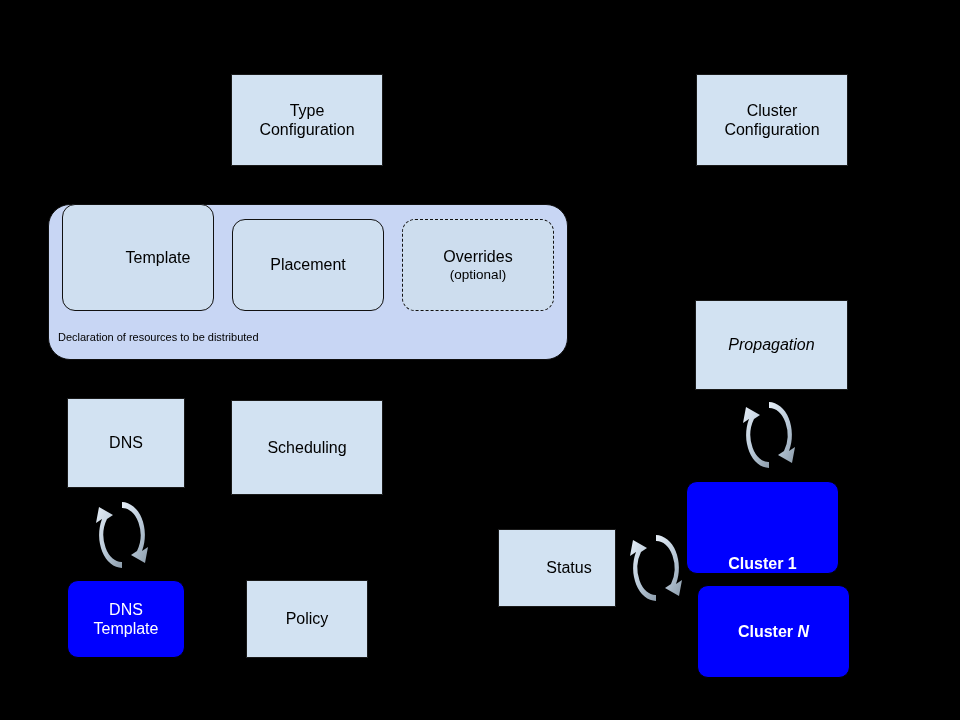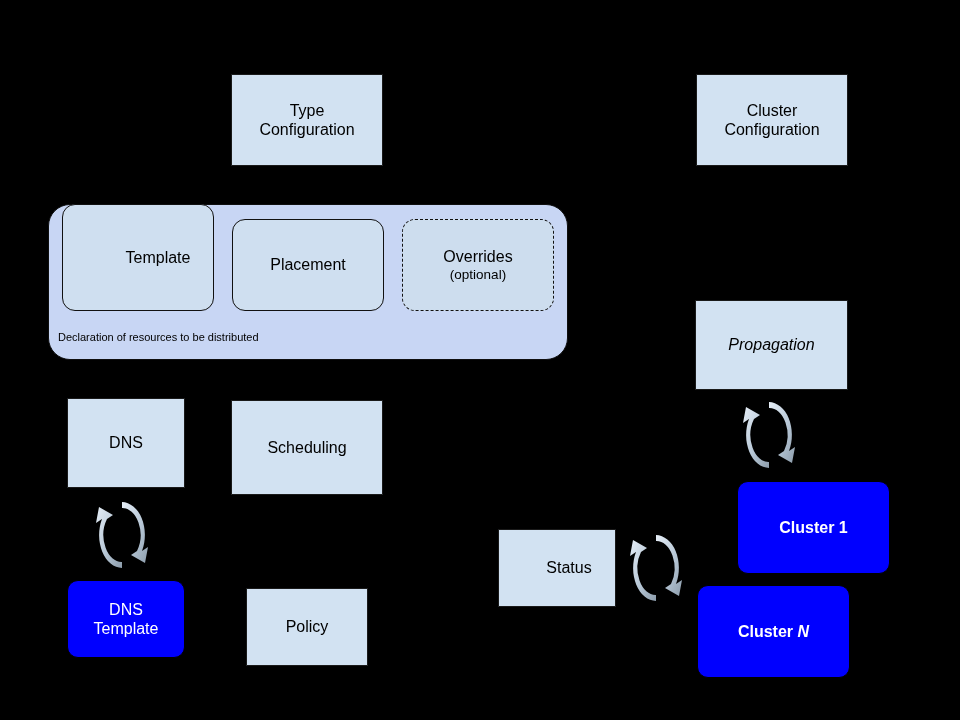--- a/index.html
+++ b/index.html
@@ -166,33 +166,33 @@
     <div>
       <span>DNS</span>
       <span>Template</span>
     </div>
   </div>
 
   <div class="node lightbox" style="left:231px; top:400px; width:152px; height:95px;">
     <span>Scheduling</span>
   </div>
 
-  <div class="node lightbox" style="left:246px; top:580px; width:122px; height:78px;margin-top:8px;">
+  <div class="node lightbox" style="left:246px; top:580px; width:122px; height:78px;">
     <span>Policy</span>
   </div>
 
   <div class="node lightbox" style="left:695px; top:300px; width:153px; height:90px;font-style:italic;">
     <span>Propagation</span>
   </div>
 
   <div class="node lightbox" style="left:498px; top:529px; width:118px; height:78px;padding-left:24px;">
     <span>Status</span>
   </div>
 
-  <div class="node bluebox bold" style="left:737px; top:481px; width:153px; height:93px;">
+  <div class="node bluebox bold" style="left:686px; top:481px; width:153px; height:93px;align-items:flex-end;">
     <span><span>Cluster </span><span>1</span></span>
   </div>
 
   <div class="node bluebox bold" style="left:697px; top:585px; width:153px; height:93px;justify-content:center;">
     <span><span>Cluster </span><span class="ital">N</span></span>
   </div>
 
 </div>
 
 </body></html>

